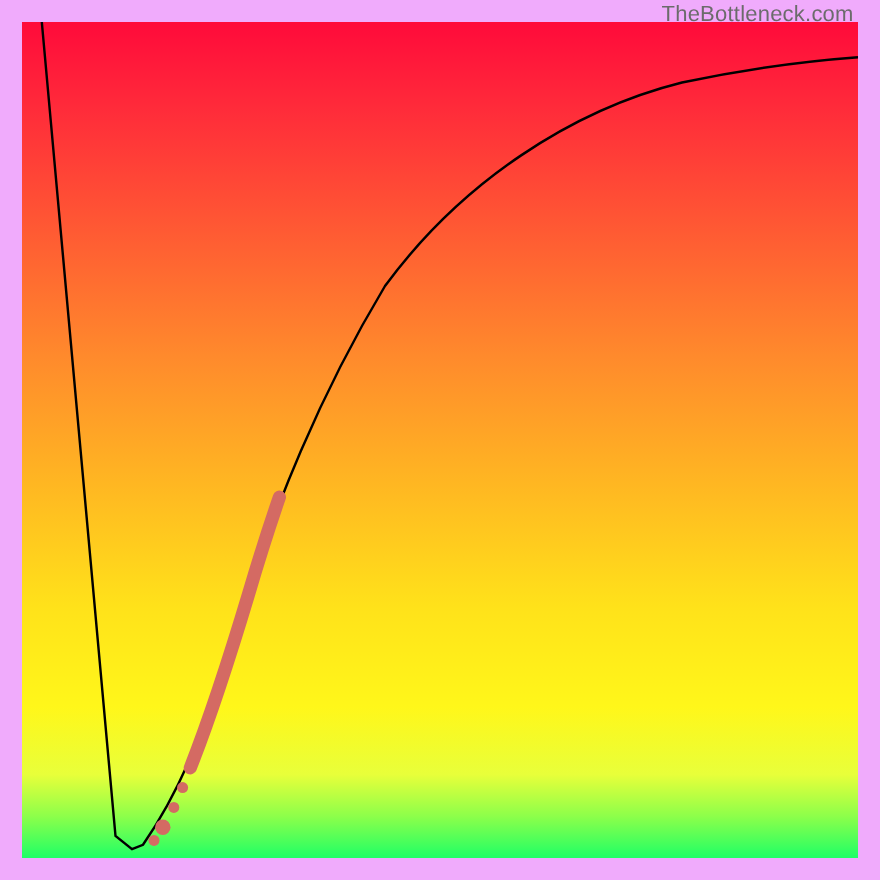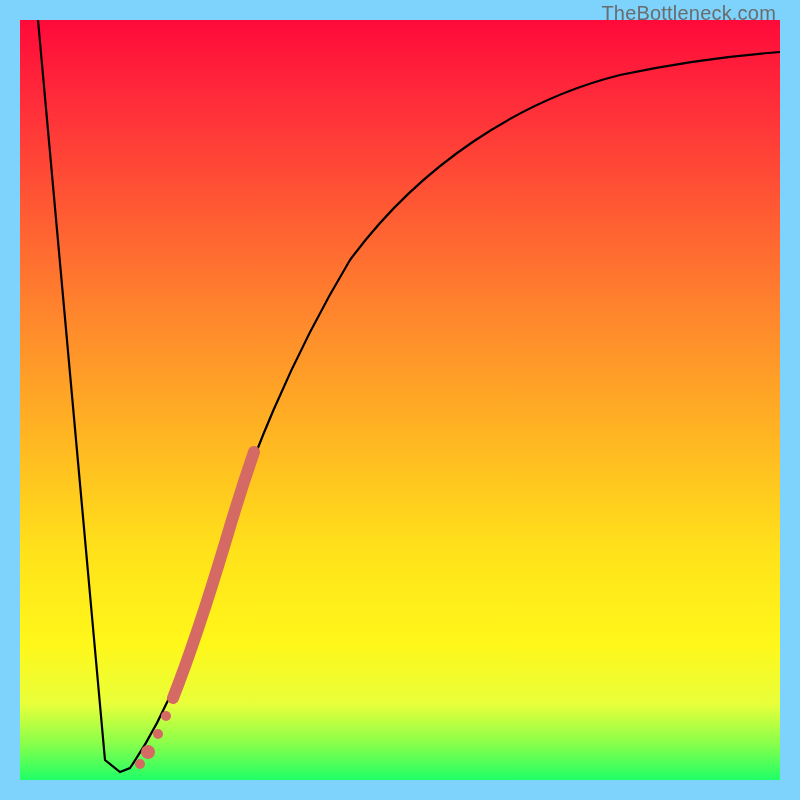--- a/index.html
+++ b/index.html
@@ -6,21 +6,21 @@
     margin: 0;
     padding: 0;
     width: 800px;
     height: 800px;
     overflow: hidden;
   }
   .frame {
     position: relative;
     width: 800px;
     height: 800px;
-    background: #7dd3fc;
+    background: #f0abfc;
   }
   .plot-area {
     position: absolute;
     left: 20px;
     top: 20px;
     width: 760px;
     height: 760px;
     
     background: linear-gradient(
       to bottom,

